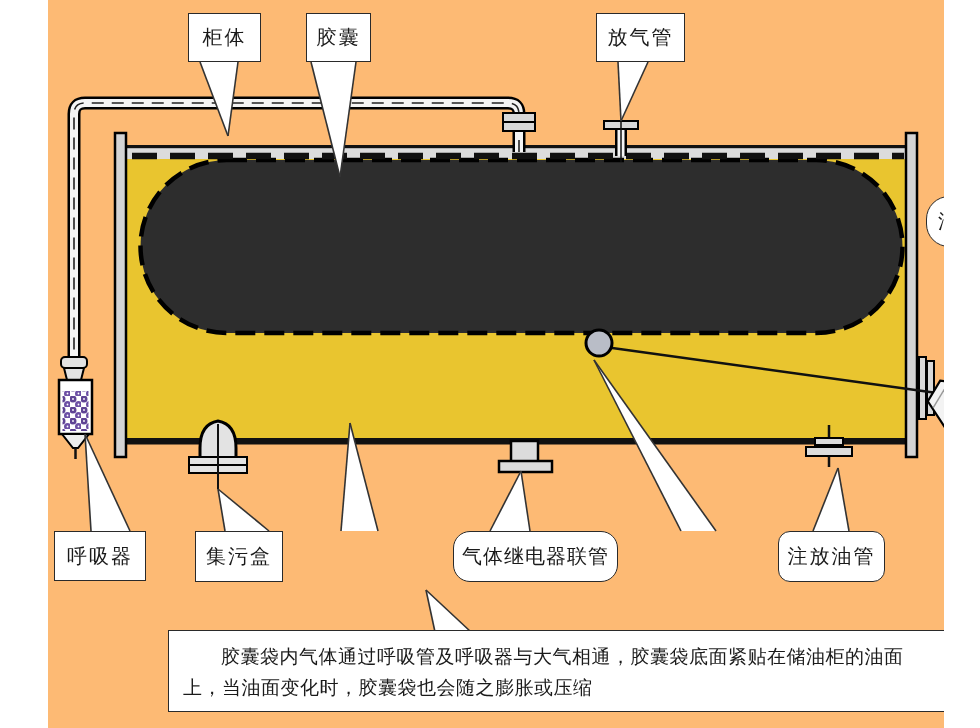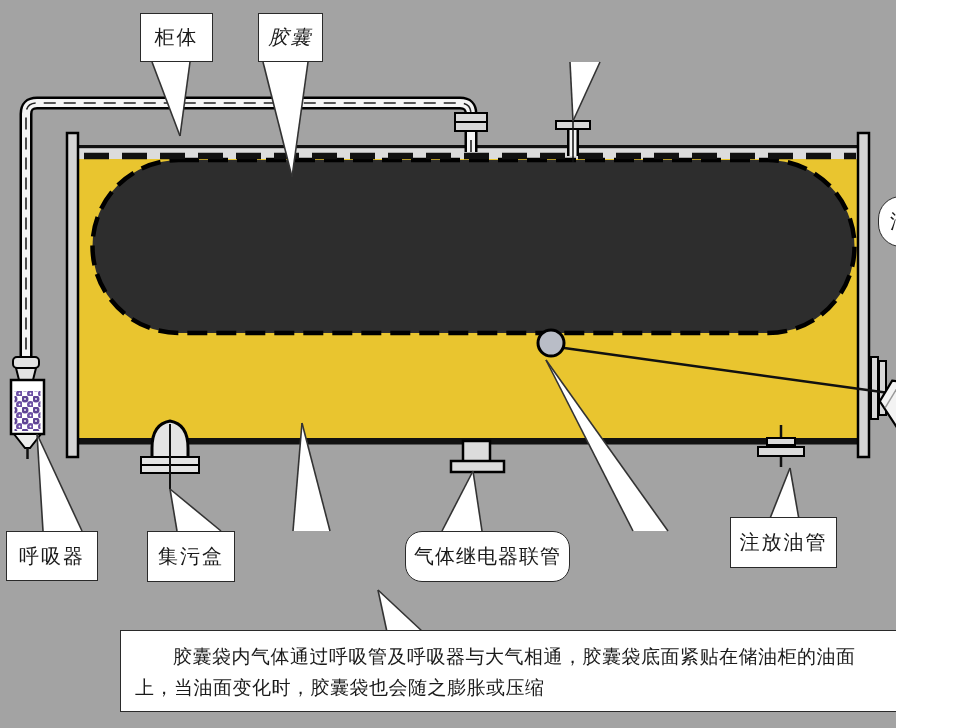--- a/index.html
+++ b/index.html
@@ -1,18 +1,19 @@
 <!DOCTYPE html>
 <html><head>
 <meta charset="utf-8">
 <style>
   html,body{margin:0;padding:0;background:#ffffff;}
   .stage{
-    position:relative;width:896px;height:728px;background:#a3a3a3;overflow:hidden;
+    position:relative;width:896px;height:728px;background:#fdba74;overflow:hidden;
     font-family:"Liberation Serif","DejaVu Serif",serif;
+    margin-left:48px;
   }
   .stage svg{position:absolute;left:0;top:0;width:980px;height:728px;}
   .lbl{
     position:absolute;box-sizing:border-box;background:#fff;border:1.6px solid #2a2a2a;
     display:flex;align-items:center;justify-content:center;
     font-size:20px;color:#1a1a1a;letter-spacing:2px;white-space:nowrap;z-index:5;
   }
   .caption{
     position:absolute;box-sizing:border-box;background:#fff;border:1.6px solid #2a2a2a;
     left:120px;top:630px;width:780px;height:82px;padding:10px 28px 0 14px;
@@ -161,24 +162,25 @@
         </g>
       <g>
           <polygon points="387,632 423,632 378,590" fill="#fff" stroke="none"></polygon>
           <line x1="387" y1="632" x2="378" y2="590"></line>
           <line x1="423" y1="632" x2="378" y2="590"></line>
         </g>
     </g>
   </svg>
 
   <div class="lbl" style="left:140px;top:13px;width:73px;height:49px;">柜体</div>
-  <div class="lbl" style="left:258px;top:13px;width:65px;height:49px;font-style:italic;">胶囊</div>
+  <div class="lbl" style="left:258px;top:13px;width:65px;height:49px;">胶囊</div>
+  <div class="lbl" style="left:548px;top:13px;width:89px;height:49px;">放气管</div>
   <div class="lbl" style="left:878px;top:196px;width:90px;height:51px;border-radius:23px;">油位计</div>
   <div class="lbl" style="left:6px;top:531px;width:92px;height:50px;">呼吸器</div>
   <div class="lbl" style="left:147px;top:531px;width:88px;height:51px;">集污盒</div>
   <div class="lbl" style="left:405px;top:531px;width:165px;height:51px;letter-spacing:1px;border-radius:17px;">气体继电器联管</div>
-  <div class="lbl" style="left:730px;top:517px;width:107px;height:51px;">注放油管</div>
+  <div class="lbl" style="left:730px;top:531px;width:107px;height:51px;border-radius:12px;">注放油管</div>
 
   <div class="caption">
     <p>胶囊袋内气体通过呼吸管及呼吸器与大气相通，胶囊袋底面紧贴在储油柜的油面上，当油面变化时，胶囊袋也会随之膨胀或压缩</p>
   </div>
 
 </div>
 
 </body></html>

